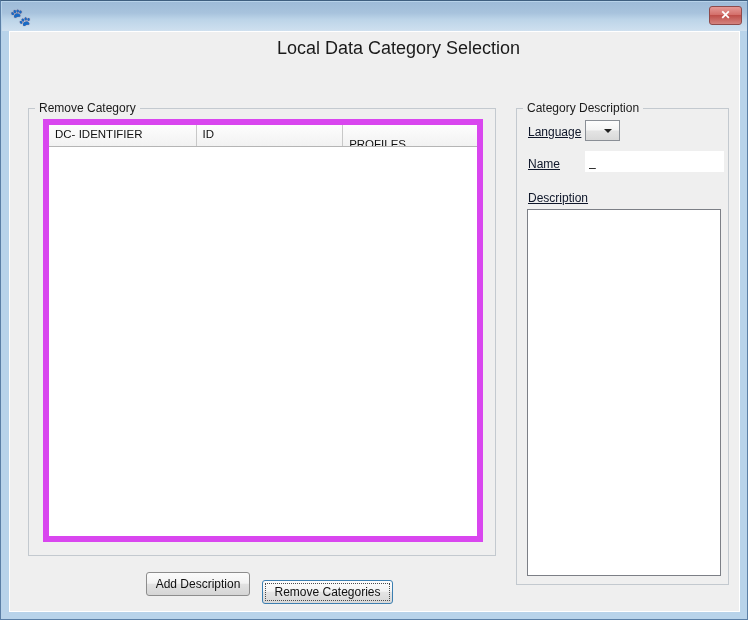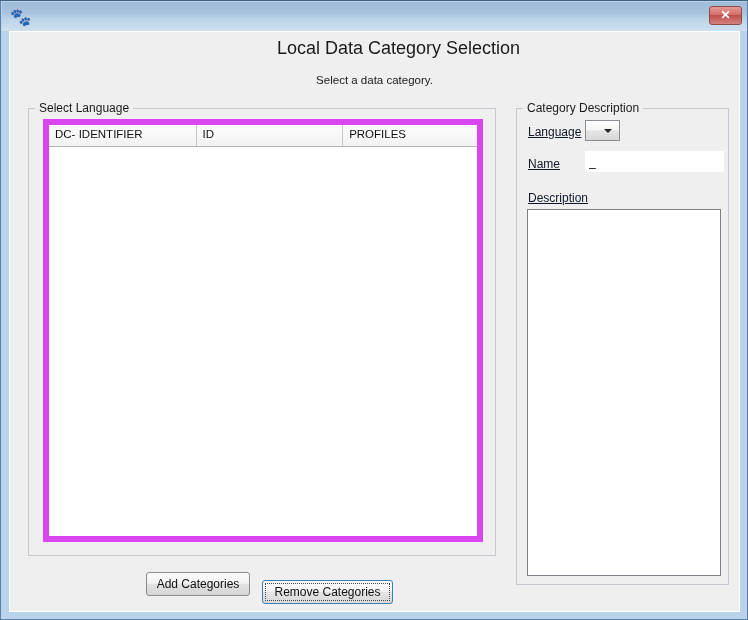--- a/index.html
+++ b/index.html
@@ -161,21 +161,21 @@
   .th {
     box-sizing: border-box;
     padding: 3px 0 0 6px;
     font-size: 11.5px;
     color: #101010;
     border-right: 1px solid #c8c8c8;
     overflow: hidden;
     white-space: nowrap;
     cursor: pointer;
   }
-  .th:last-child { border-right: none; }
+  .th:last-child { border-right: none; margin-top: 10px; }
   #table-body {
     height: 399px;
     background: #ffffff;
     overflow: auto;
   }
 
   
   .field-label {
     position: absolute;
     font-size: 12px;
@@ -283,24 +283,23 @@
     <div id="app-icon">🐾</div>
     <div id="close-button">
       <span>✕</span>
     </div>
   </div>
 
   <div id="frame-inner">
     <div id="content">
 
       <div id="dialog-title">Local Data Category Selection</div>
-      <div id="dialog-subtitle">Select a data category.</div>
 
       <div class="groupbox" id="group-select-category">
-        <div class="groupbox-label">Select Language</div>
+        <div class="groupbox-label">Remove Category</div>
 
         <div id="table-wrap">
           <div id="table-header">
             <div class="th" style="width:151px">DC- IDENTIFIER</div>
             <div class="th" style="width:150px">ID</div>
             <div class="th" style="width:137px">PROFILES</div>
           </div>
           <div id="table-body"></div>
         </div>
       </div>
@@ -314,21 +313,21 @@
         </div>
 
         <div class="field-label" id="label-name">Name</div>
         <input id="name-input" type="text" value="_" style="">
 
         <div class="field-label" id="label-description">Description</div>
         <textarea id="description-textarea" placeholder="" style=""></textarea>
       </div>
 
       <div class="btn" id="btn-add-categories">
-        <span class="btn-label">Add Categories</span>
+        <span class="btn-label">Add Description</span>
       </div>
       <div class="btn focused" id="btn-remove-categories">
         <span class="focus-ring"></span>
         <span class="btn-label">Remove Categories</span>
       </div>
 
     </div>
   </div>
 </div>
 

